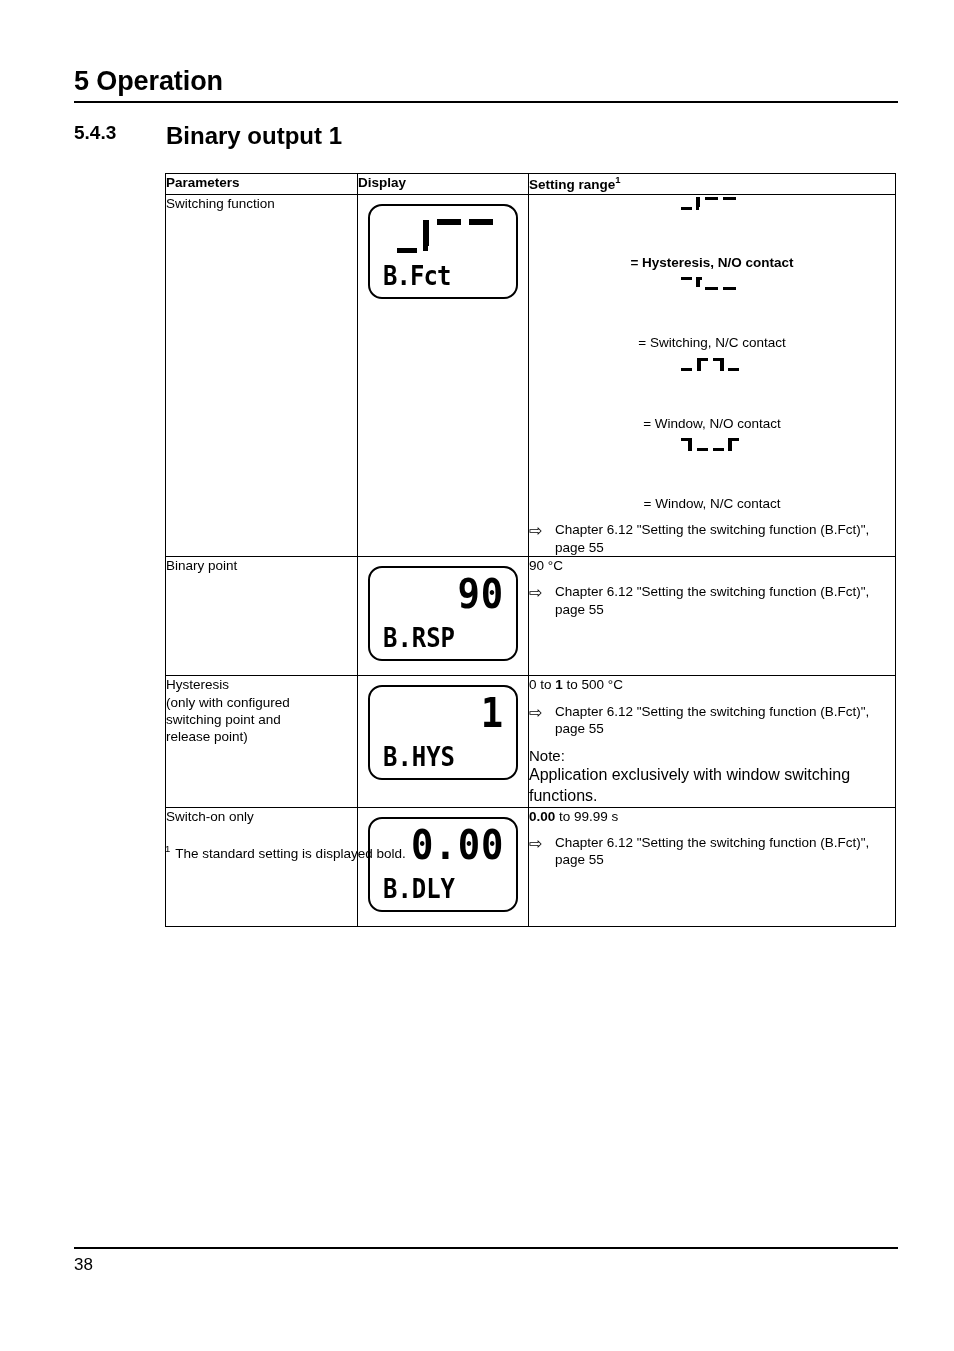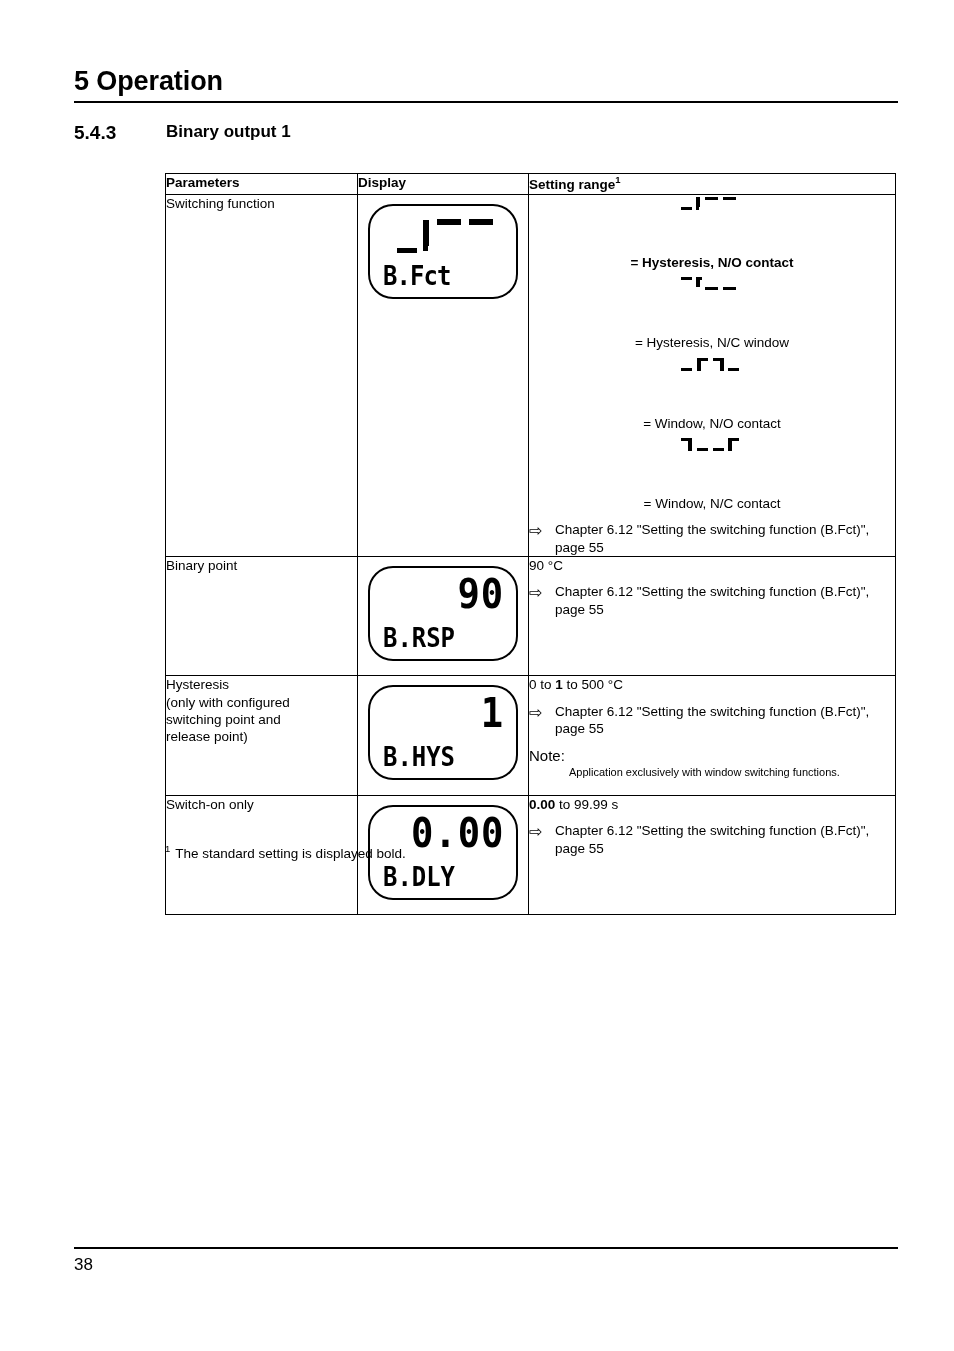--- a/index.html
+++ b/index.html
@@ -46,21 +46,21 @@
     position: absolute;
     left: 66px;
     top: 122px;
     font-size: 19px;
     font-weight: bold;
   }
   .section-title {
     position: absolute;
     left: 158px;
     top: 122px;
-    font-size: 17px;
+    font-size: 24px;
     font-weight: bold;
   }
 
   
   .tbl {
     position: absolute;
     left: 157px;
     top: 173px;
     width: 730px;
     border-collapse: collapse;
@@ -94,21 +94,21 @@
   .range-cell { padding: 9px 8px 10px 8px; }
 
   
   .lcd {
     display: inline-block;
     position: relative;
     width: 150px;
     height: 95px;
     margin: 9px 0 10px 0;
     border: 2.1px solid #000;
-    border-radius: 25px;
+    border-radius: 14px;
     background: #fff;
     box-sizing: border-box;
   }
 
   .lcd .lcd-main {
     position: absolute;
     right: 12px;
     top: 6px;
     font-family: "DejaVu Sans Mono", monospace;
     font-weight: bold;
@@ -175,21 +175,21 @@
   }
 
   .range-first { font-size: 13.5px; }
   .b { font-weight: bold; }
 
   .note-label {
     font-weight: normal;
     font-size: 15px;
     margin-top: 8px;
   }
-  .note-text { font-size: 11px; line-height: 1.3; margin-left: 40px; }
+  .note-text { font-size: 16px; line-height: 1.3; }
 
   
   .footnote {
     position: absolute;
     left: 157px;
     top: 843px;
     font-size: 13.5px;
   }
   .footnote sup { font-size: 9.5px; vertical-align: super; margin-right: 5px;}
 
@@ -269,21 +269,21 @@
           <div class="opt-row">
             <span class="opt-glyph">
               <svg width="58" height="16" viewBox="0 0 58 16">
                 <rect x="0" y="1" width="11" height="3" fill="#000"></rect>
                 <rect x="15" y="1" width="4" height="10" fill="#000"></rect>
                 <rect x="15" y="1" width="6" height="3" fill="#000"></rect>
                 <rect x="24" y="11" width="13" height="3" fill="#000"></rect>
                 <rect x="42" y="11" width="13" height="3" fill="#000"></rect>
               </svg>
             </span>
-            <span class="opt-label">= Hysteresis, N/C window</span>
+            <span class="opt-label">= Switching, N/C contact</span>
           </div>
 
           <div class="opt-row">
             <span class="opt-glyph">
               <svg width="58" height="16" viewBox="0 0 58 16">
                 <rect x="0" y="11" width="11" height="3" fill="#000"></rect>
                 <rect x="16" y="1" width="4" height="13" fill="#000"></rect>
                 <rect x="16" y="1" width="11" height="3" fill="#000"></rect>
                 <rect x="32" y="1" width="11" height="3" fill="#000"></rect>
                 <rect x="39" y="1" width="4" height="13" fill="#000"></rect>

